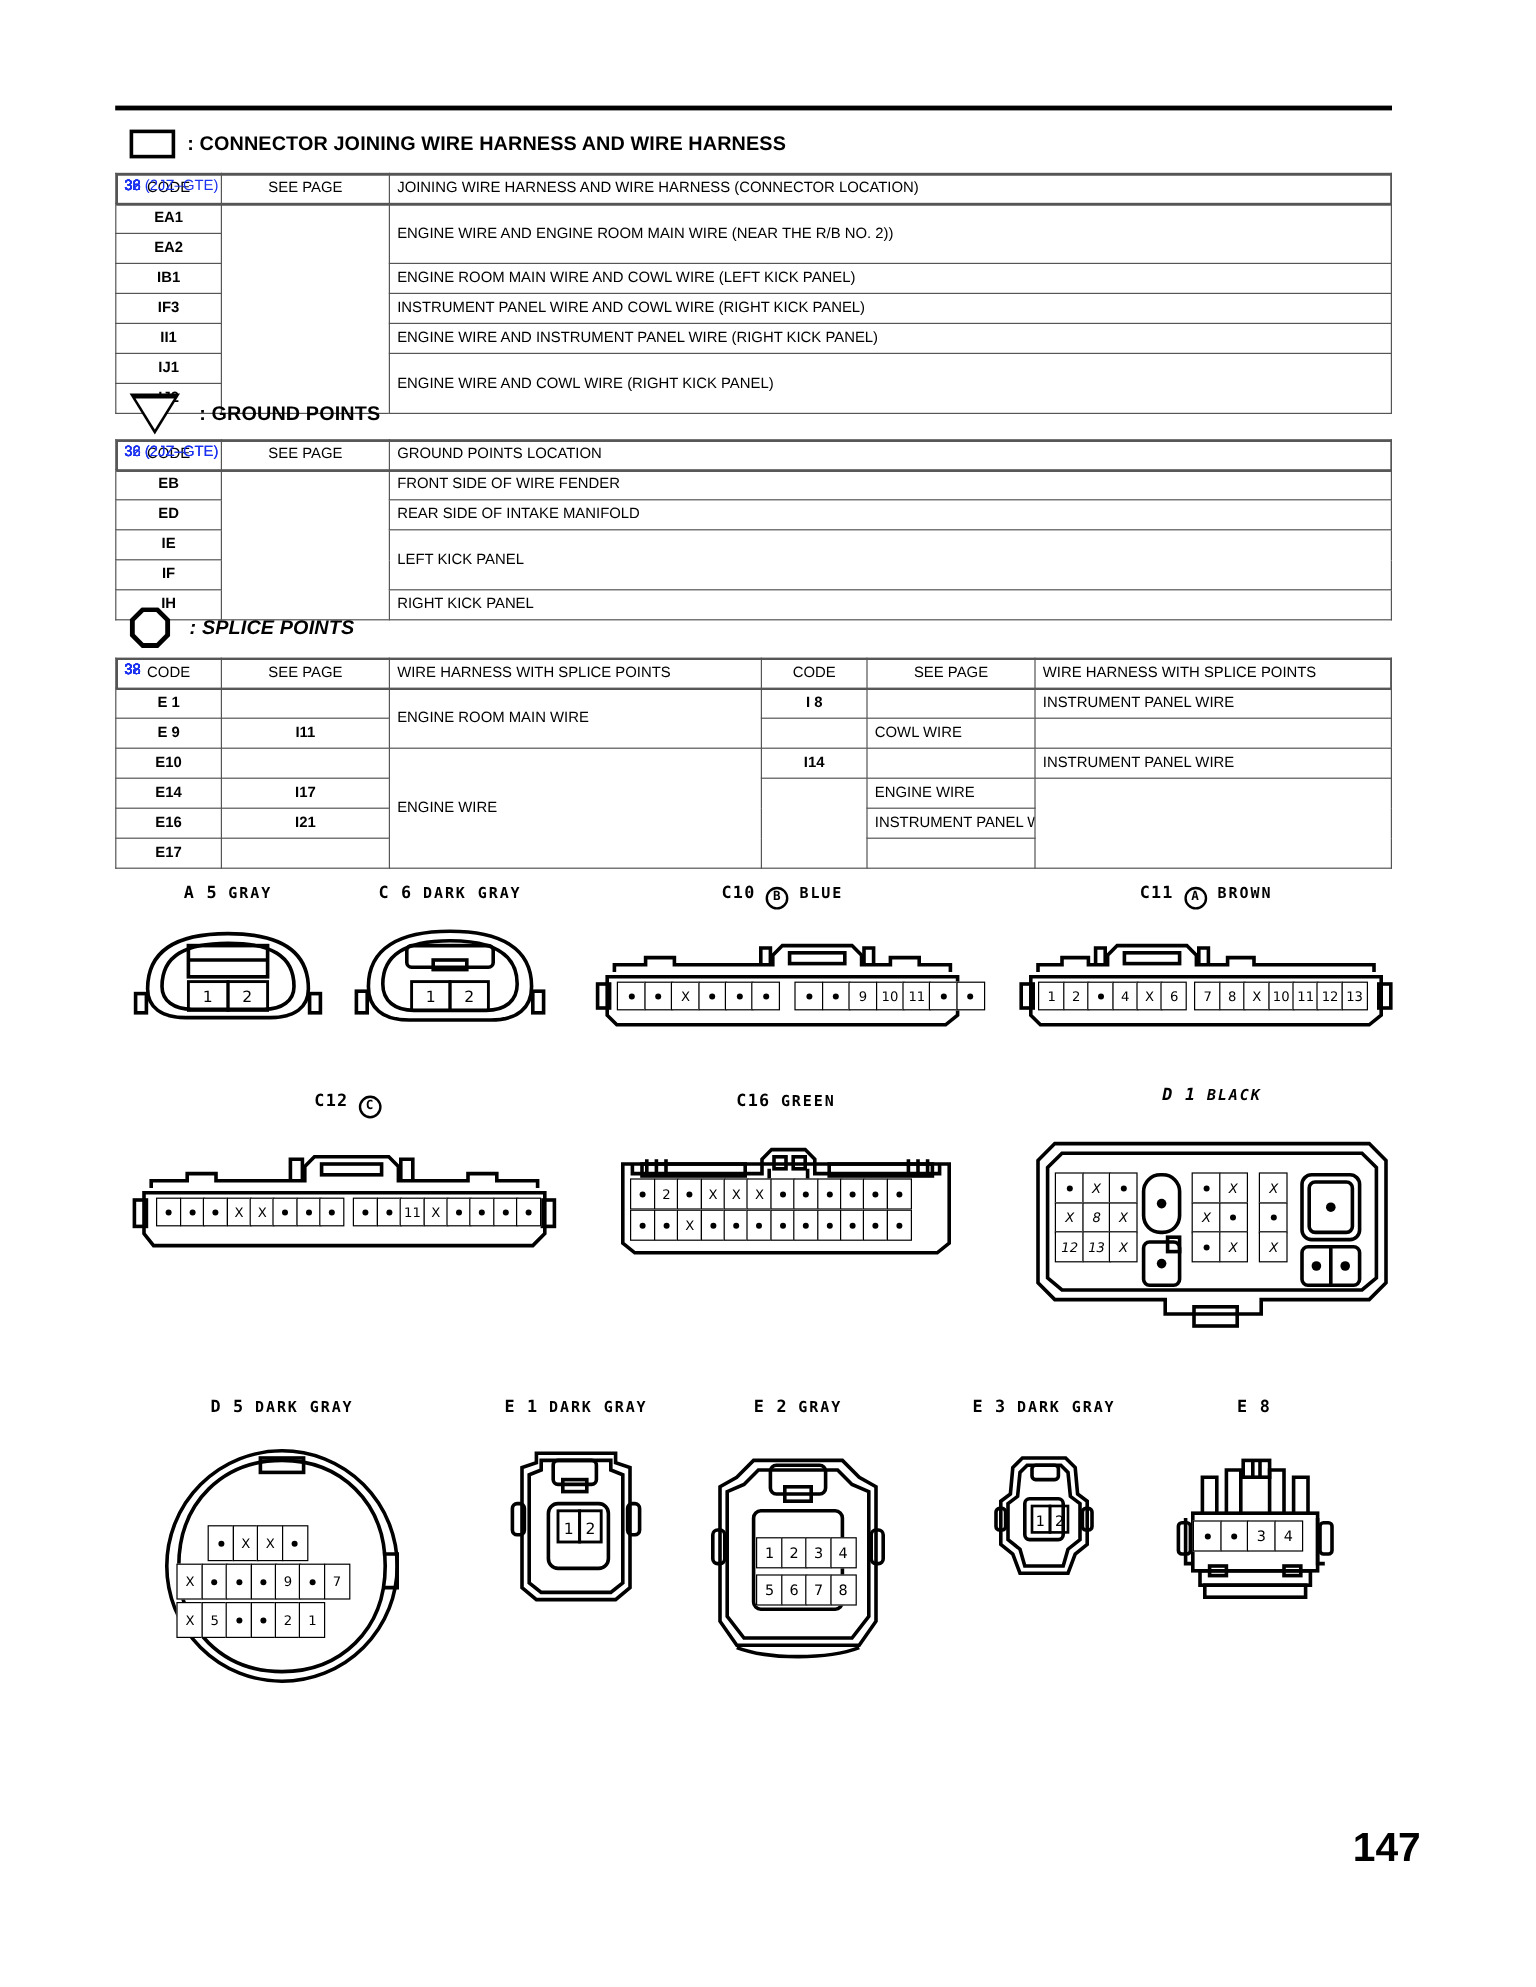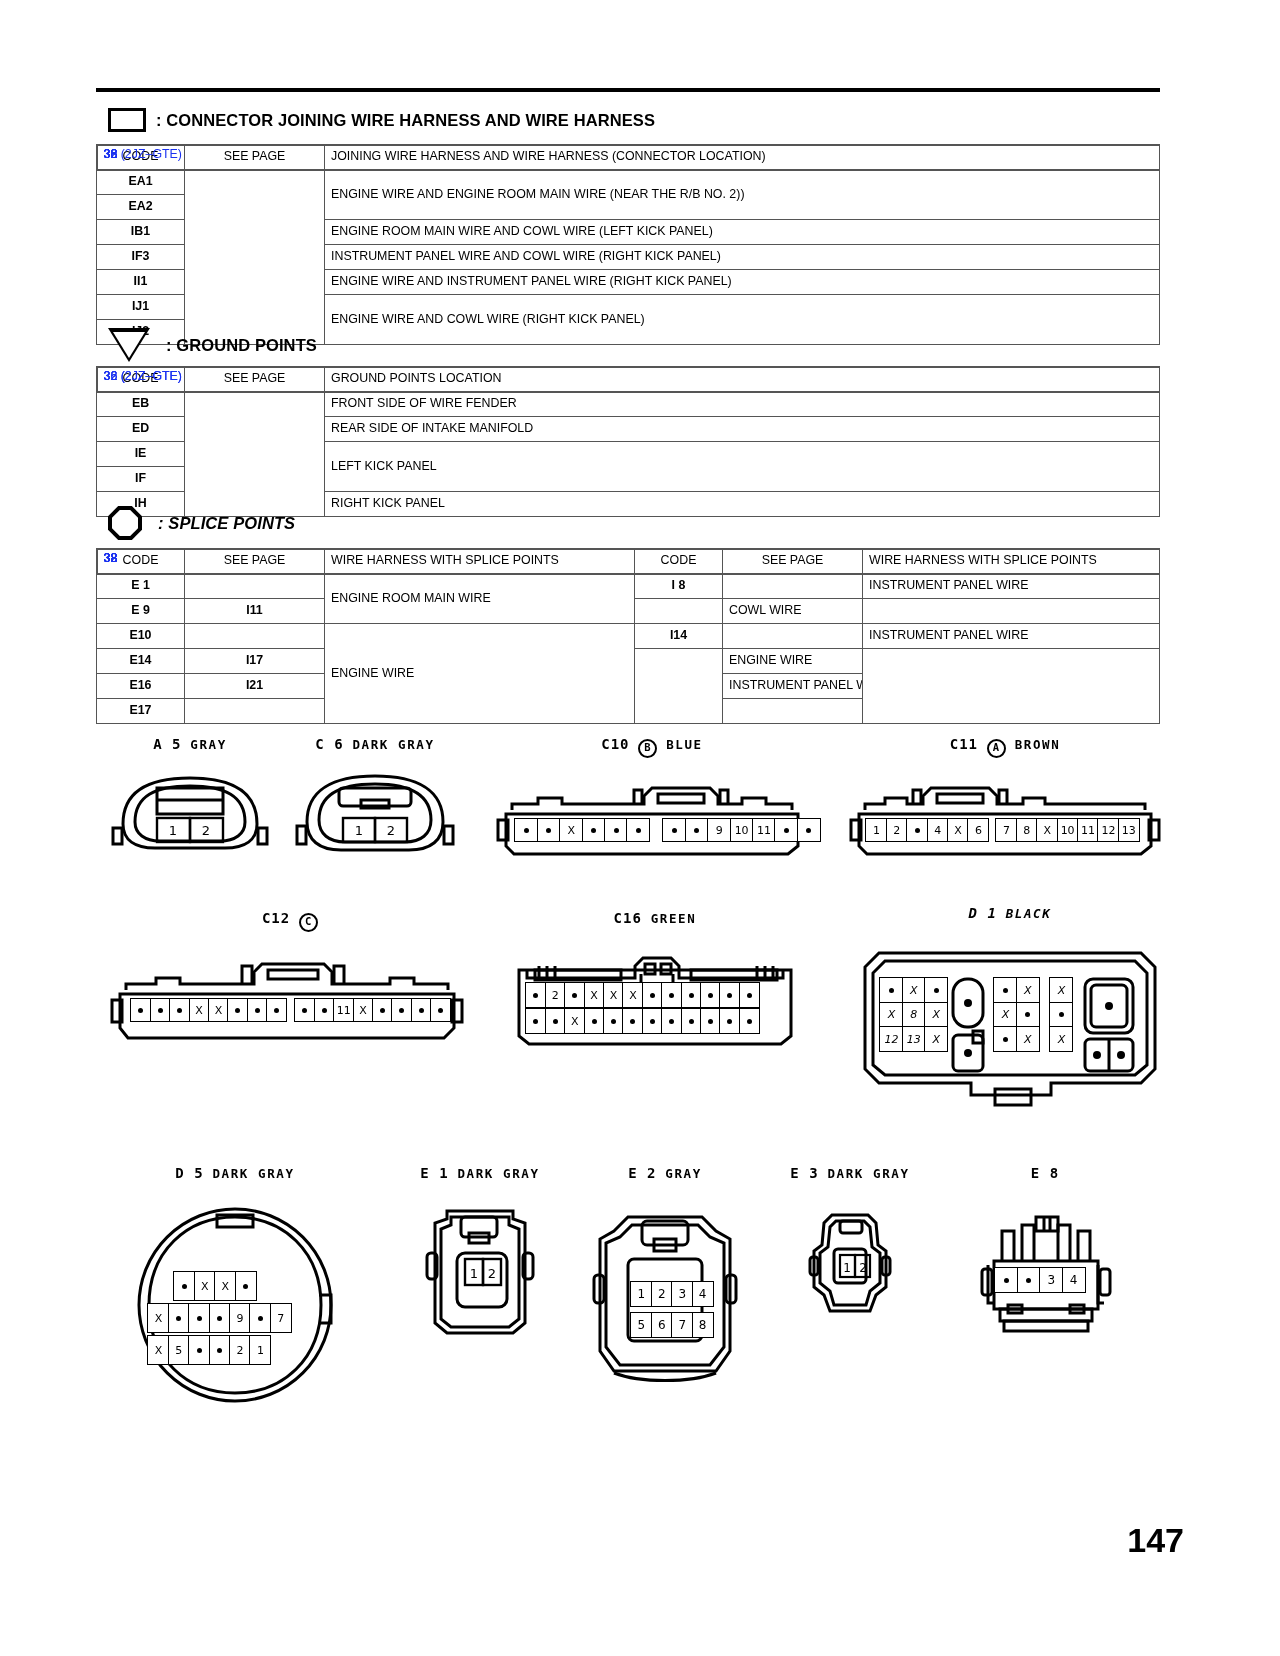--- a/index.html
+++ b/index.html
@@ -729,21 +729,21 @@
           <div class="pin" style="width: 22px; height: 26px;">
             <b style="font-size: 12px;">7</b>
           </div>
           <div class="pin" style="width: 22px; height: 26px;">
             <b style="font-size: 12px;">8</b>
           </div>
         </div>
     </div>
   </div>
 
-  <div class="conn" style="left:770px;top:1165px;width:160px;">
+  <div class="conn" style="left:790px;top:1165px;width:160px;">
     <div class="lbl">
       <span class="code">E 3</span>
       <span class="col">DARK GRAY</span>
     </div>
     <div class="art" style="margin-top:18px;">
       <svg width="160" height="130" viewBox="0 0 160 130">
         <g fill="none" stroke="#000" stroke-width="3">
           <path d="M62 16 L98 16 L106 24 L108 46 L116 52 L116 88 L106 96
                    L100 112 L60 112 L54 96 L44 88 L44 52 L52 46 L54 24 Z"></path>
           <path d="M66 22 L94 22 L100 28 L102 48 L110 54 L110 84 L100 92

